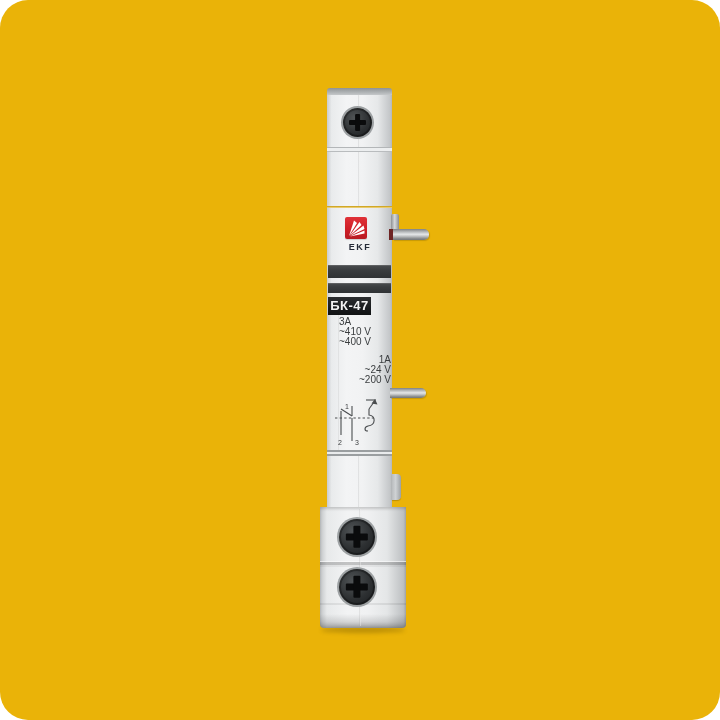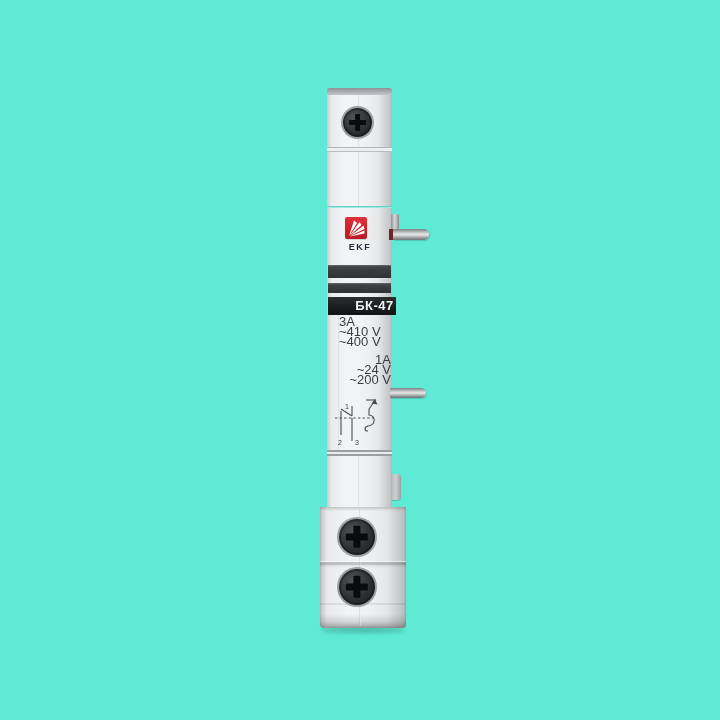--- a/index.html
+++ b/index.html
@@ -1,18 +1,19 @@
 <!DOCTYPE html>
 <html><head>
 <meta charset="utf-8">
 <style>
   html,body{margin:0;padding:0;background:#ffffff;}
   .stage{
-    position:relative;width:720px;height:720px;background:#5eead4;overflow:hidden;
+    position:relative;width:720px;height:720px;background:#eab308;overflow:hidden;
     font-family:"Liberation Sans",sans-serif;
+    border-radius:28px;
   }
   
   .body-grad{
     background:linear-gradient(90deg,#c9ccce 0%,#e9ebec 7%,#f3f4f5 30%,#f1f2f3 55%,#e6e8e9 78%,#c3c6c8 97%,#b4b7b9 100%);
   }
   .abs{position:absolute;}
   .top-cap{
     left:327px;top:88px;width:65px;height:7px;border-radius:3px 3px 0 0;
     background:linear-gradient(180deg,#8f9396 0%,#aeb2b4 60%,#c5c8ca 100%);
   }
@@ -69,23 +70,23 @@
   .wordmark{left:334px;top:242px;width:52px;text-align:center;
     font-size:9px;font-weight:bold;letter-spacing:1.5px;color:#262b38;}
   
   .band{left:328px;width:63px;background:linear-gradient(180deg,#4a4d4f 0%,#3a3d3f 40%,#2f3234 100%);
     box-shadow:inset 0 1px 0 rgba(255,255,255,0.12);}
   .band1{top:265px;height:13px;}
   .band2{top:283px;height:10px;}
   .model-band{left:328px;top:297px;width:43px;height:18px;
     background:linear-gradient(180deg,#2b2d2f 0%,#1a1c1e 60%,#111314 100%);
     color:#f2f2f2;font-size:13px;font-weight:bold;letter-spacing:0.5px;
-    text-align:center;line-height:18px;padding-left:25px;}
+    text-align:center;line-height:18px;}
   
-  .ratings{left:339px;width:52px;font-size:13px;line-height:10px;color:#3a3d3f;}
+  .ratings{left:339px;width:52px;font-size:10px;line-height:10px;color:#3a3d3f;}
   .ratings-1{top:317px;}
   .ratings-2{top:355px;text-align:right;}
   
   .diagram{left:334px;top:395px;width:46px;height:56px;}
   .diagram svg{display:block;}
   
   .pin-v{left:391px;top:214px;width:8px;height:18px;border-radius:2px 2px 0 0;
     background:linear-gradient(90deg,#8e9194 0%,#d5d7d8 45%,#c4c6c7 60%,#8a8d8f 100%);}
   .pin-ring{left:389px;top:229px;width:4px;height:11px;background:#6e2424;}
   .pin-h{border-radius:0 5px 5px 0;

